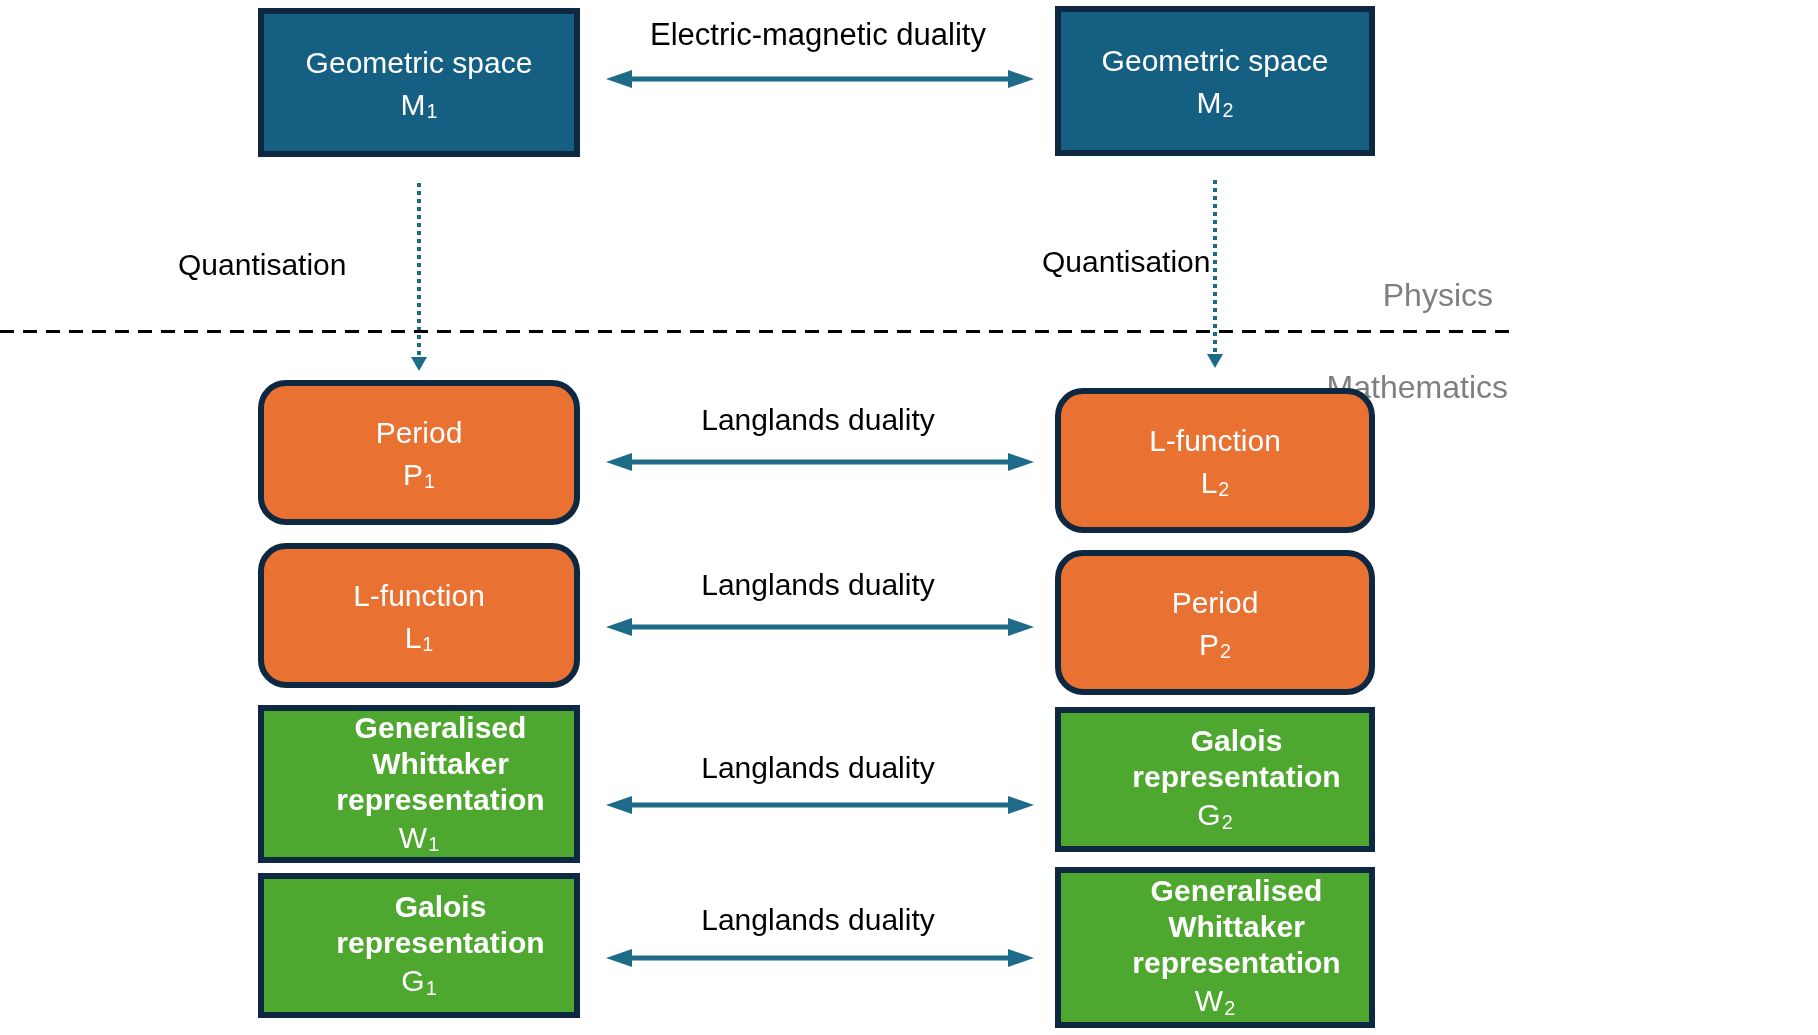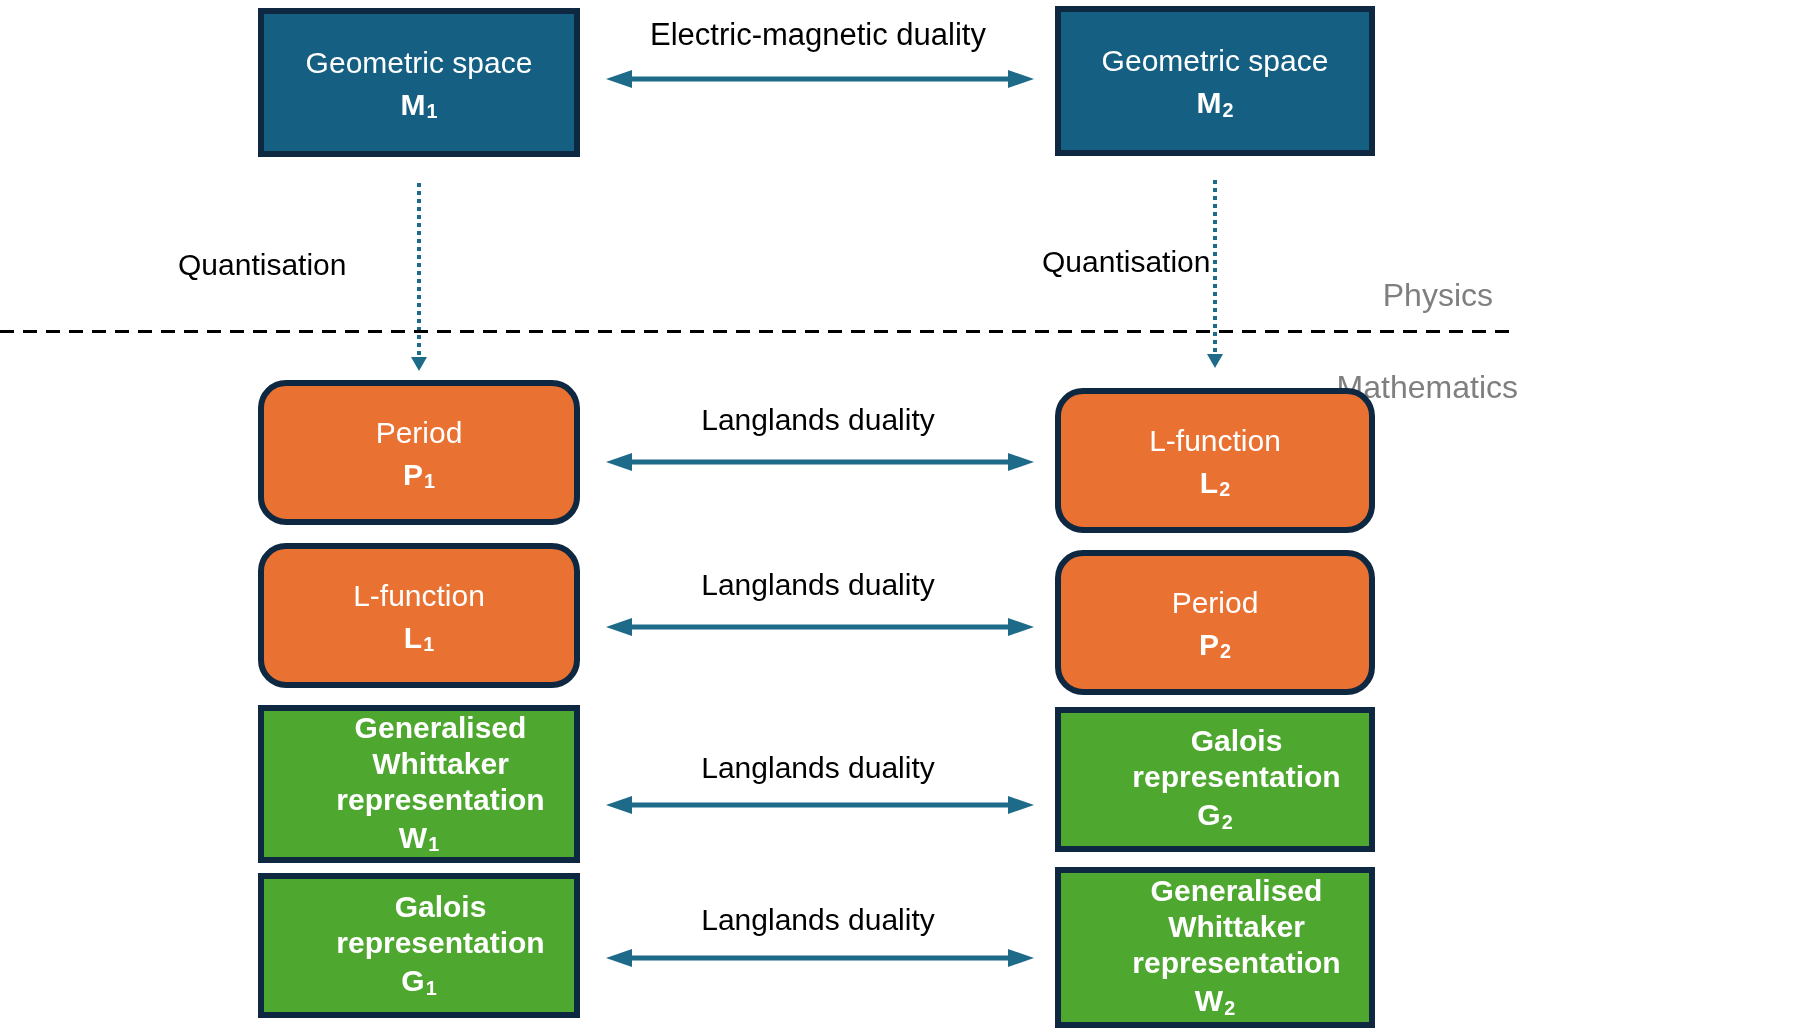--- a/index.html
+++ b/index.html
@@ -13,21 +13,21 @@
   .box{
     position:absolute;box-sizing:border-box;border:6px solid var(--border);
     display:flex;flex-direction:column;align-items:center;justify-content:center;
     color:#fff;text-align:center;font-size:30px;
   }
   .box.teal{background:var(--teal);}
   .box.orange{background:var(--orange);border-radius:28px;}
   .box.green{background:var(--green);}
   .box .text{line-height:1.5;white-space:pre-line;}
   .box.green .text{font-weight:bold;line-height:1.2;margin-left:43px;}
-  .box .sym{line-height:1.3;font-weight:bold;}
+  .box .sym{line-height:1.3;font-weight:normal;}
   sub{font-size:0.66em;vertical-align:-0.18em;margin-left:1px;}
 
   .flabel{position:absolute;font-size:30px;color:var(--ink);white-space:nowrap;}
   .flabel.center{transform:translateX(-50%);}
   .em-label{font-size:31px;}
   .side-label{position:absolute;font-size:32px;color:var(--side);white-space:nowrap;}
 
   .harrow{position:absolute;width:432px;height:26px;color:var(--arrow);}
   .harrow svg{display:block;width:100%;height:100%;}
 
@@ -68,21 +68,21 @@
   <div class="varrow" style="left:417px;top:183px;height:174px;"></div>
   <div class="varrow-head" style="left:411px;top:357px;"></div>
   <div class="flabel" style="left:178px;top:248px;">Quantisation</div>
 
   <div class="varrow" style="left:1213px;top:180px;height:174px;"></div>
   <div class="varrow-head" style="left:1207px;top:354px;"></div>
   <div class="flabel" style="left:1042px;top:245px;">Quantisation</div>
 
   <div class="side-label" style="right:25px;top:277px;">Physics</div>
   <div class="divider" style="top:330px;"></div>
-  <div class="side-label" style="right:0px;top:369px;text-align:right;">Mathematics</div>
+  <div class="side-label" style="right:10px;top:369px;text-align:right;">Mathematics</div>
 
   <div class="box orange" style="left:258px;top:380px;width:322px;height:145px;">
     <div class="text">Period</div>
     <div class="sym"><span>P</span><sub>1</sub></div>
   </div>
   <div class="flabel center" style="left:818px;top:403px;">Langlands duality</div>
   <div class="harrow" style="left:604px;top:449px;">
     <svg viewBox="0 0 432 26" preserveAspectRatio="none">
       <line x1="24" y1="13" x2="408" y2="13" stroke="currentColor" stroke-width="5"></line>
       <polygon points="2,13 28,4 28,22" fill="currentColor"></polygon>

